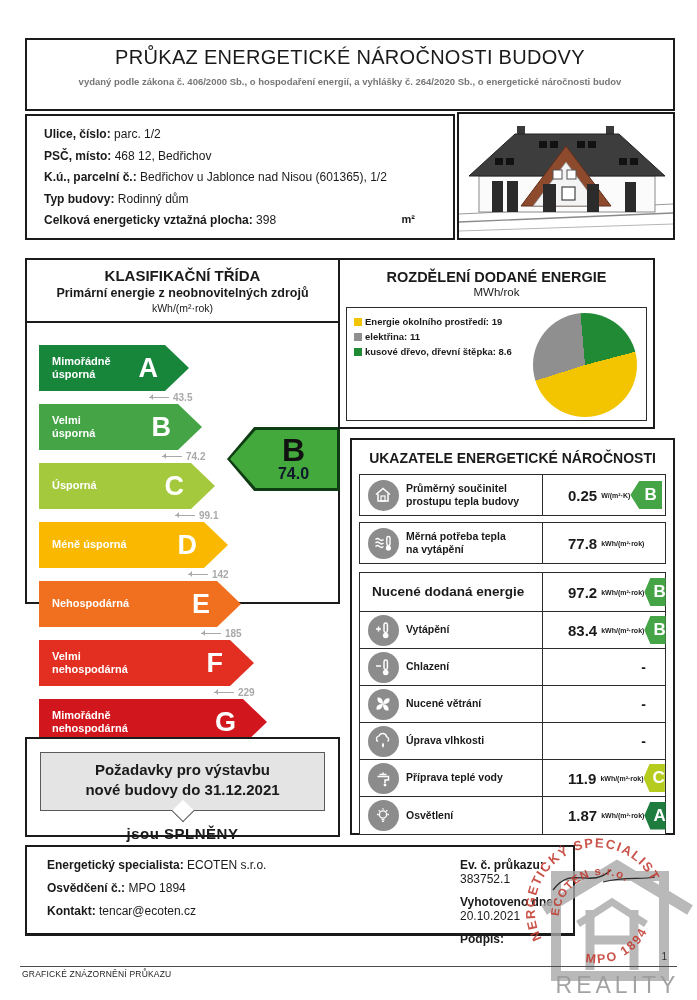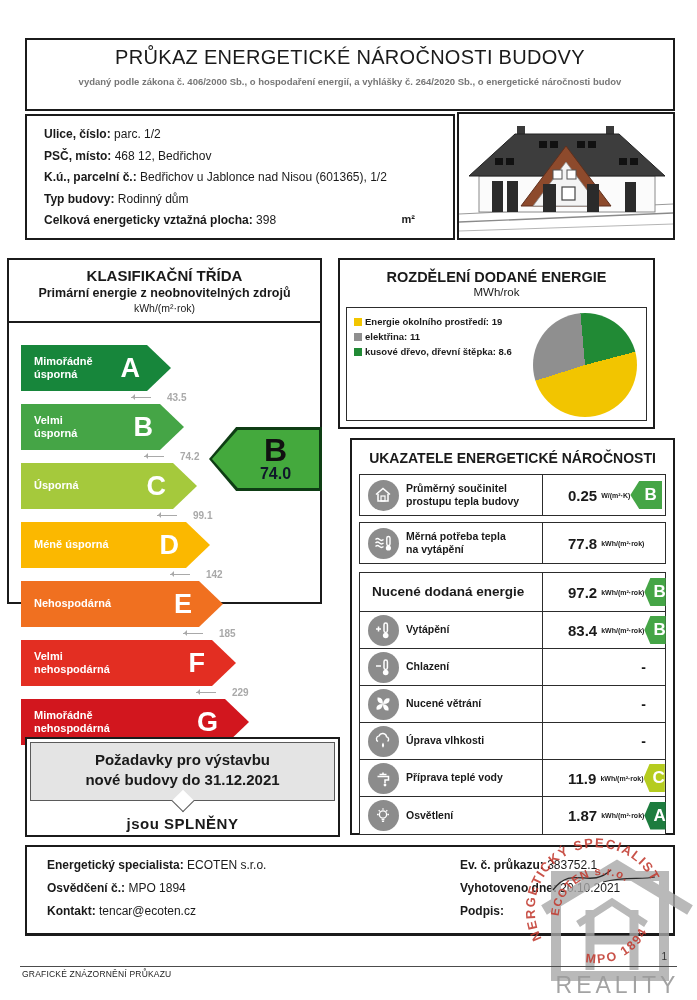--- a/index.html
+++ b/index.html
@@ -15,48 +15,48 @@
   
   .info-box{left:25px;top:114px;width:430px;height:126px;padding:11px 0 0 17px}
   .info-row{font-size:12px;margin-bottom:7.5px;position:relative}
   .info-row .lbl{font-weight:bold}
   .area-unit{position:absolute;right:38px;top:0;font-weight:bold;font-size:11px}
 
   
   .house-box{left:457px;top:112px;width:218px;height:128px;padding:0}
 
   
-  .class-panel{left:7px;top:258px;width:315px;height:346px}
+  .class-panel{left:25px;top:258px;width:315px;height:346px}
   .class-header{border-bottom:2px solid #1b1b1b;text-align:center;padding:7px 4px 7px}
   .class-title{font-size:15px;font-weight:bold}
   .class-sub{font-size:12.5px;font-weight:bold;margin-top:2px}
   .class-unit{font-size:10.5px;margin-top:2px}
   .arrows{position:relative;padding:22px 0 0 12px}
   .class-row{position:relative;height:46px;margin-bottom:13px}
   .carrow{position:absolute;left:0;top:0;height:46px;
           clip-path:polygon(0 0,calc(100% - 24px) 0,100% 50%,calc(100% - 24px) 100%,0 100%)}
   .alabel{position:absolute;left:13px;top:50%;transform:translateY(-50%);
           color:#fff;font-weight:bold;font-size:11px;line-height:1.2;white-space:pre-line}
   .aletter{position:absolute;right:31px;top:50%;transform:translateY(-50%);
            color:#fff;font-weight:bold;font-size:27px}
   .thresh{position:absolute;bottom:-12px;font-size:10px;color:#a9a9a9;
-          display:flex;align-items:center;gap:16px;font-weight:bold}
+          display:flex;align-items:center;gap:4px;font-weight:bold}
   .tline{display:inline-block;width:20px;height:0;border-top:1.3px solid #a9a9a9;position:relative}
   .tline::before{content:"";position:absolute;left:-2px;top:-4px;border:3.5px solid transparent;border-right-color:#a9a9a9}
   .rating-outer{position:absolute;left:200px;top:104px;width:113px;height:64px;
                 clip-path:polygon(0 50%,24% 0,100% 0,100% 100%,24% 100%)}
   .rating-inner{position:absolute;inset:3px;
                 clip-path:polygon(0 50%,24% 0,100% 0,100% 100%,24% 100%);
                 display:flex;flex-direction:column;align-items:center;justify-content:center;padding-left:20px}
   .rletter{font-size:32px;font-weight:bold;color:#111;line-height:.95}
   .rvalue{font-size:16px;font-weight:bold;color:#0f172a}
 
   
   .req-box{left:25px;top:737px;width:315px;height:100px}
-  .req-gray{margin:3px;background:#e4e4e4;border:1.5px solid #5a5a5a;text-align:center;
+  .req-gray{margin:13px;background:#e4e4e4;border:1.5px solid #5a5a5a;text-align:center;
             padding:7px 2px 9px;position:relative}
   .req-line{font-size:15px;font-weight:bold;line-height:1.35}
   .req-chevron{position:absolute;left:50%;bottom:-9px;width:15px;height:15px;background:#fff;
                border-right:1.5px solid #5a5a5a;border-bottom:1.5px solid #5a5a5a;
                transform:translateX(-50%) rotate(45deg)}
   .req-result{text-align:center;font-size:15px;font-weight:bold;margin-top:14px;letter-spacing:.5px}
 
   
   .pie-panel{left:338px;top:258px;width:317px;height:171px}
   .pie-head{text-align:center;padding-top:9px}
@@ -85,21 +85,21 @@
   .valcell{position:absolute;left:184px;right:3px;top:0;bottom:0;display:flex;align-items:center;padding-left:24px}
   .val{font-size:15px;font-weight:bold}
   .unit{font-size:7px;font-weight:bold;margin-left:4px;white-space:nowrap}
   .dashval{position:absolute;right:16px;font-size:14px;font-weight:bold}
   .badge{margin-left:auto;width:40px;height:28px;
          clip-path:polygon(0 50%,28% 0,100% 0,100% 100%,28% 100%);
          display:flex;align-items:center;justify-content:center;padding-left:9px;box-sizing:border-box}
   .badge span{color:#fff;font-weight:bold;font-size:17px}
 
   
-  .footer-box{left:25px;top:845px;width:650px;height:91px;border-bottom-width:3.5px}
+  .footer-box{left:25px;top:845px;width:550px;height:91px;border-bottom-width:3.5px}
   .f-col-left{position:absolute;left:20px;top:11px}
   .f-col-right{position:absolute;left:433px;top:11px}
   .f-row{font-size:12px;margin-bottom:9px}
   .f-row .lbl{font-weight:bold}
 
   
   .bottom-rule{position:absolute;left:20px;right:20px;top:966px;border-top:1.2px solid #4c4c4c}
   .bottom-caption{position:absolute;left:22px;top:969px;font-size:8.5px;color:#222;letter-spacing:.2px}
   .page-num{position:absolute;right:30px;top:951px;font-size:10px;color:#333}
 

